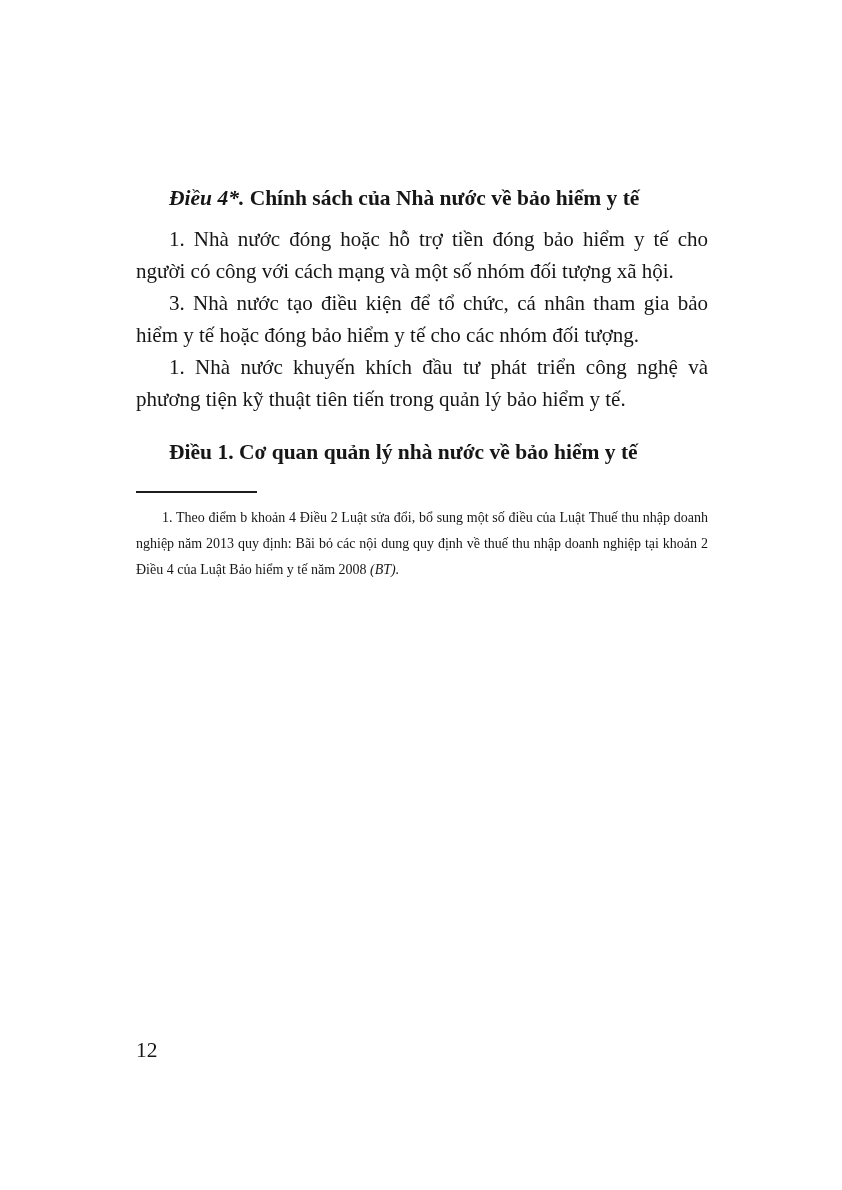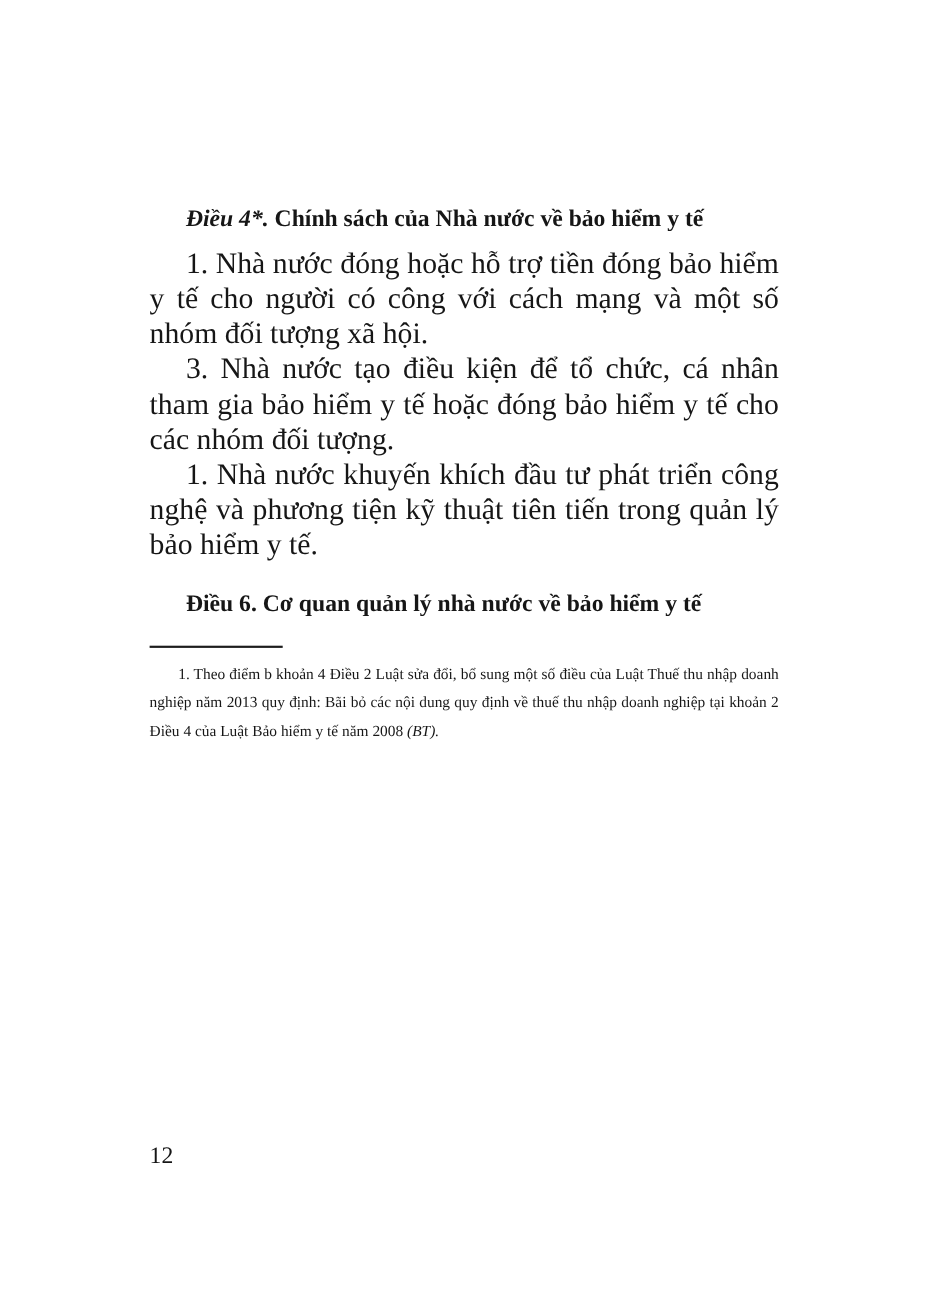--- a/index.html
+++ b/index.html
@@ -23,21 +23,21 @@
     font-size: 21.5px;
     line-height: 32px;
     font-weight: bold;
     text-indent: 33px;
     text-align: left;
     margin: 16px 0 9px 0;
   }
   .heading .lead-italic { font-style: italic; }
   .heading.second { margin-top: 21px; }
   .para {
-    font-size: 27px;
+    font-size: 21px;
     line-height: 32px;
     text-align: justify;
     text-indent: 33px;
     margin: 0;
   }
   .para.italic { font-style: italic; }
   sup.fnref {
     font-size: 0.62em;
     vertical-align: super;
     line-height: 0;
@@ -76,21 +76,21 @@
     <span>Chính sách của Nhà nước về bảo hiểm y tế</span>
   </h2>
 
   <p class="para">1. Nhà nước đóng hoặc hỗ trợ tiền đóng bảo hiểm y tế cho người có công với cách mạng và một số nhóm đối tượng xã hội.</p>
 
 
   <p class="para">3. Nhà nước tạo điều kiện để tổ chức, cá nhân tham gia bảo hiểm y tế hoặc đóng bảo hiểm y tế cho các nhóm đối tượng.</p>
 
   <p class="para">1. Nhà nước khuyến khích đầu tư phát triển công nghệ và phương tiện kỹ thuật tiên tiến trong quản lý bảo hiểm y tế.</p>
 
-  <h2 class="heading second">Điều 6. Cơ quan quản lý nhà nước về bảo hiểm y tế</h2>
+  <h2 class="heading second">Điều 1. Cơ quan quản lý nhà nước về bảo hiểm y tế</h2>
 
 
 
   <hr class="fn-divider">
 
   <p class="footnote"><span>1. Theo điểm b khoản 4 Điều 2 Luật sửa đổi, bổ sung một số điều của Luật Thuế thu nhập doanh nghiệp năm 2013 quy định: Bãi bỏ các nội dung quy định về thuế thu nhập doanh nghiệp tại khoản 2 Điều 4 của Luật Bảo hiểm y tế năm 2008 </span><span class="fn-italic">(BT).</span></p>
 
 </div>
 
 <div class="page-number">12</div>

